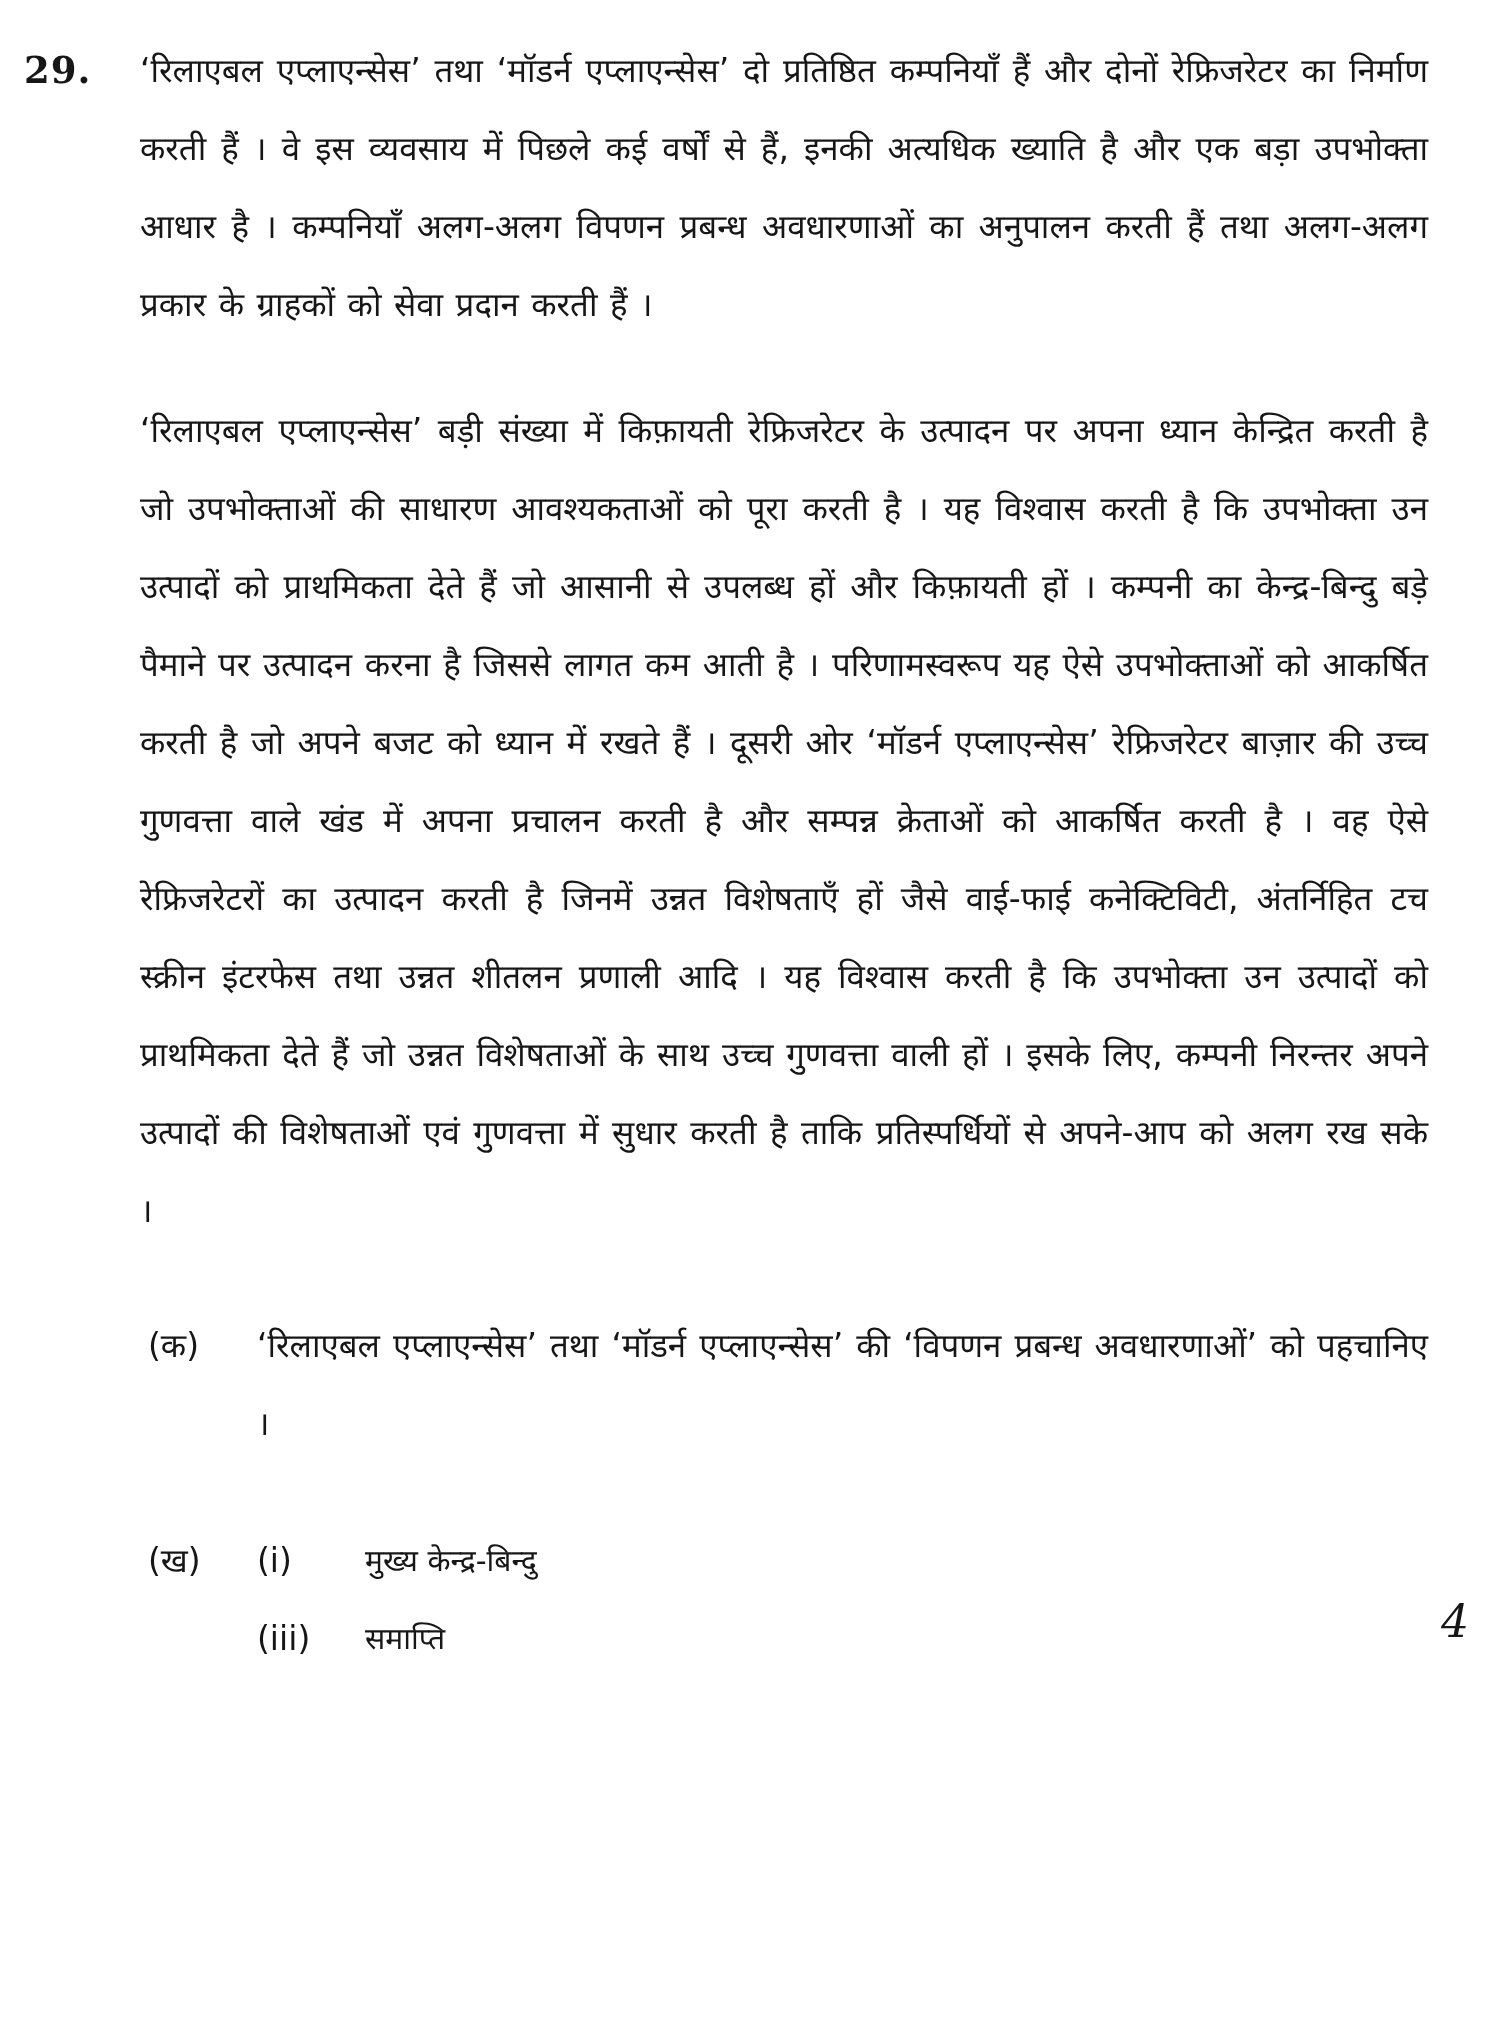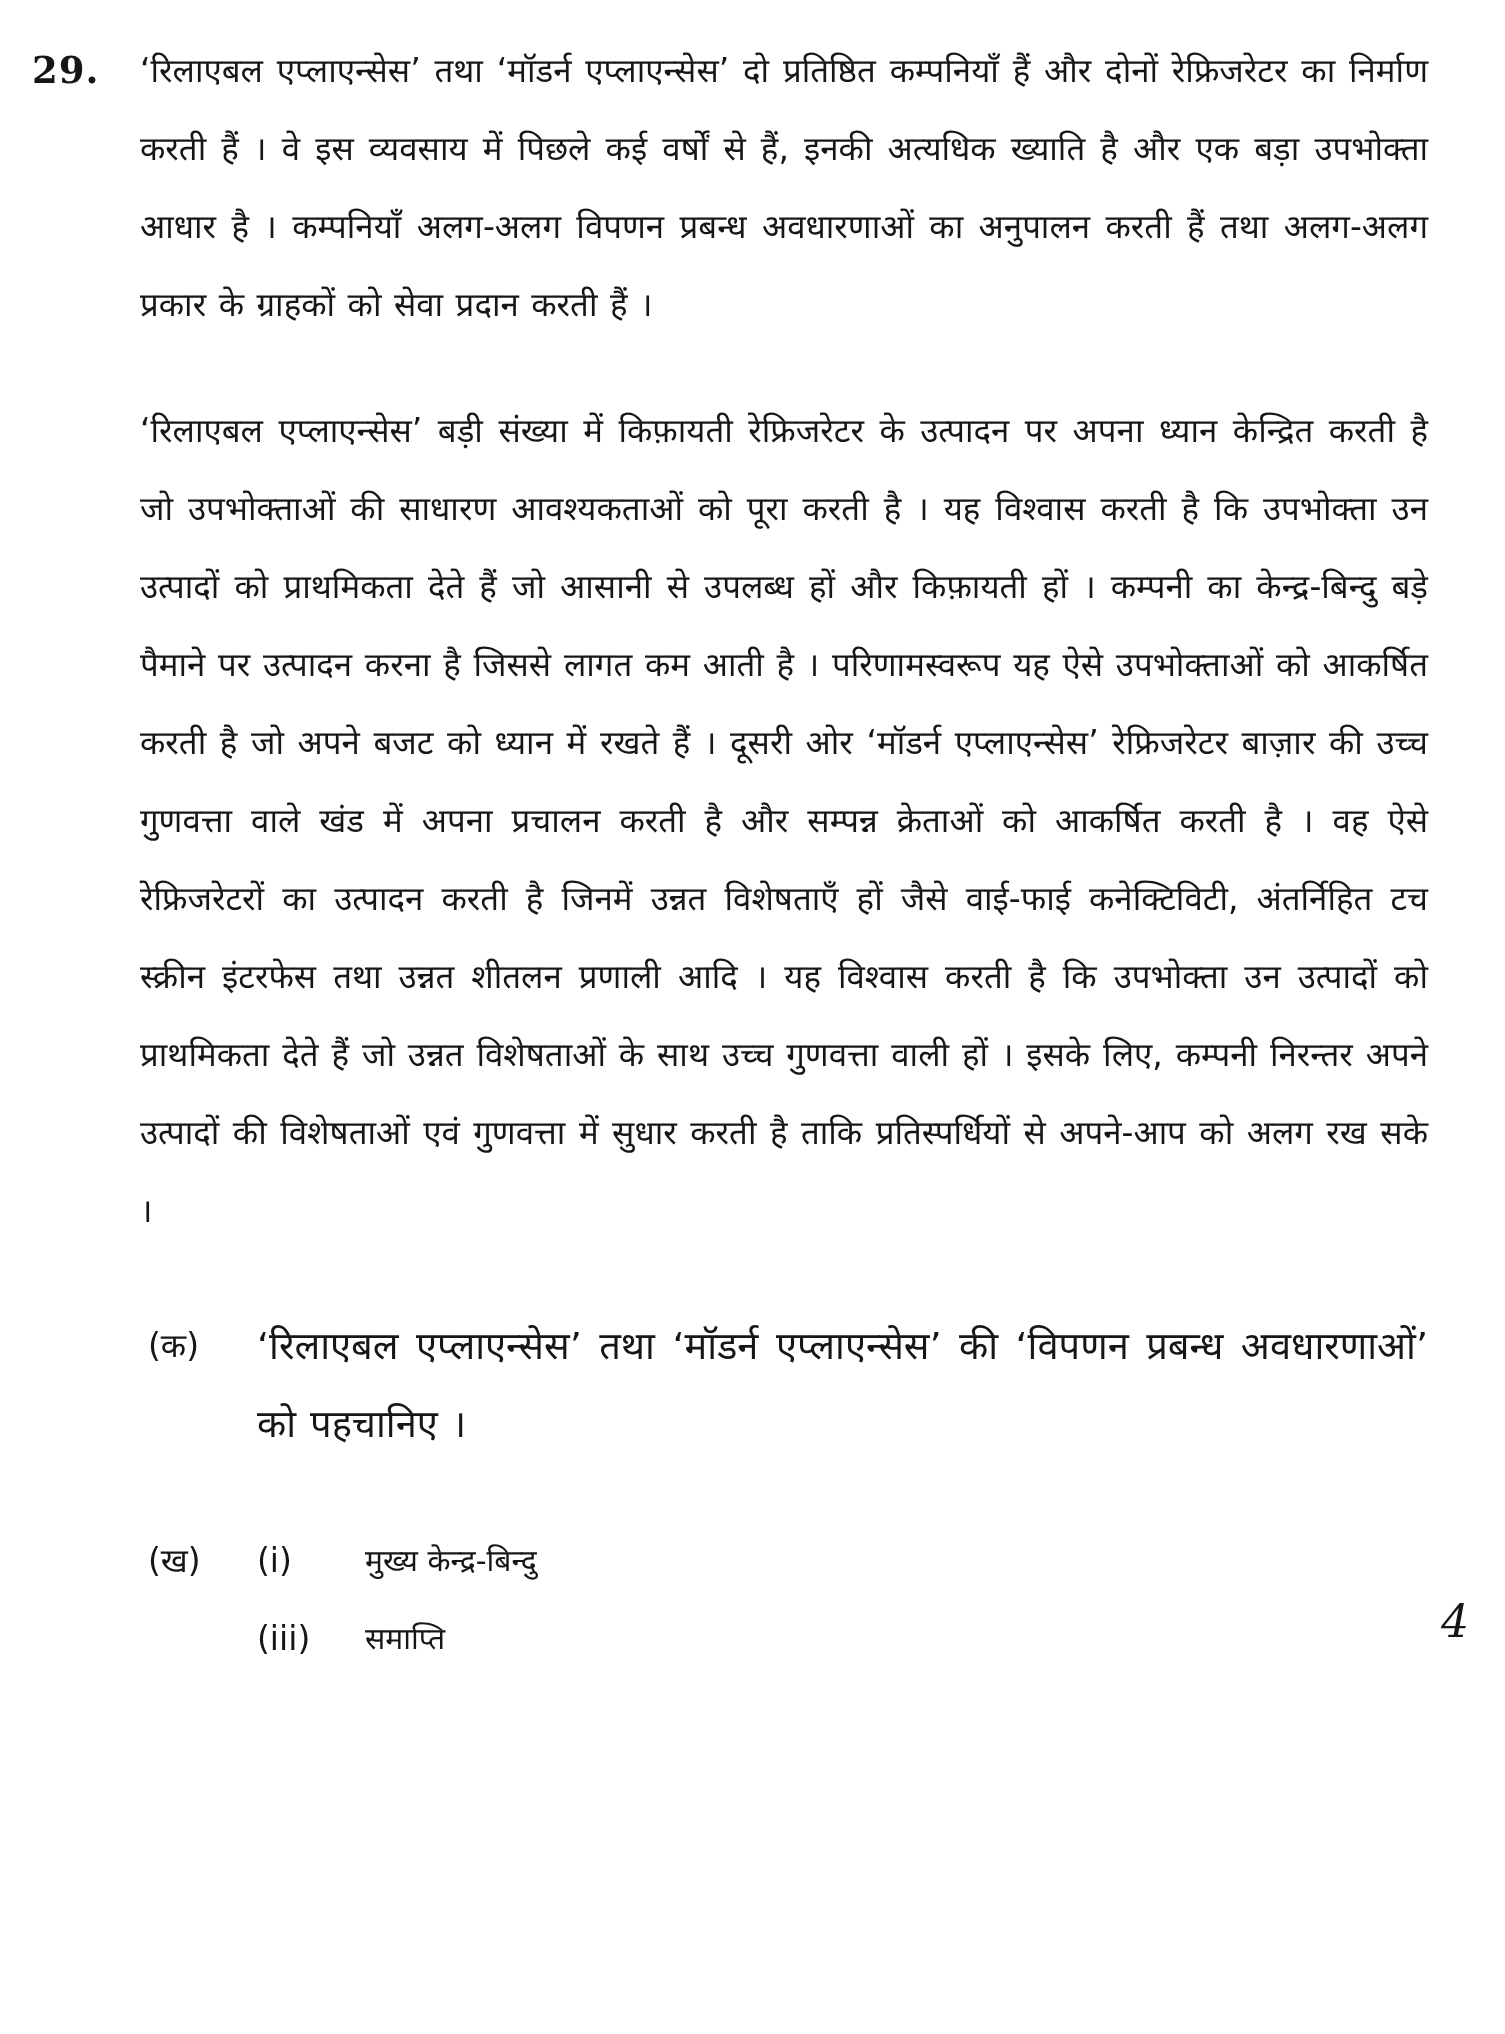--- a/index.html
+++ b/index.html
@@ -11,21 +11,21 @@
     position: relative;
     width: 1505px;
     height: 2034px;
     background: #ffffff;
     color: #161616;
     font-family: "DejaVu Sans", sans-serif;
     overflow: hidden;
   }
   .question-number {
     position: absolute;
-    left: 32px;
+    left: 24px;
     top: 48px;
     font-size: 37px;
     font-weight: 700;
     letter-spacing: 1px;
     font-family: "DejaVu Serif", serif;
   }
   .question-body {
     position: absolute;
     left: 140px;
     top: 32px;
@@ -56,21 +56,21 @@
     flex: 0 0 109px;
     font-size: 33px;
     line-height: 78px;
   }
   .part-content {
     flex: 1 1 auto;
     min-width: 0;
   }
   .part-text {
     display: block;
-    font-size: 38px;
+    font-size: 33px;
     line-height: 78px;
     text-align: justify;
     word-spacing: 2px;
   }
   .subparts {
     margin: 0;
   }
   .subpart {
     display: flex;
     align-items: flex-start;

